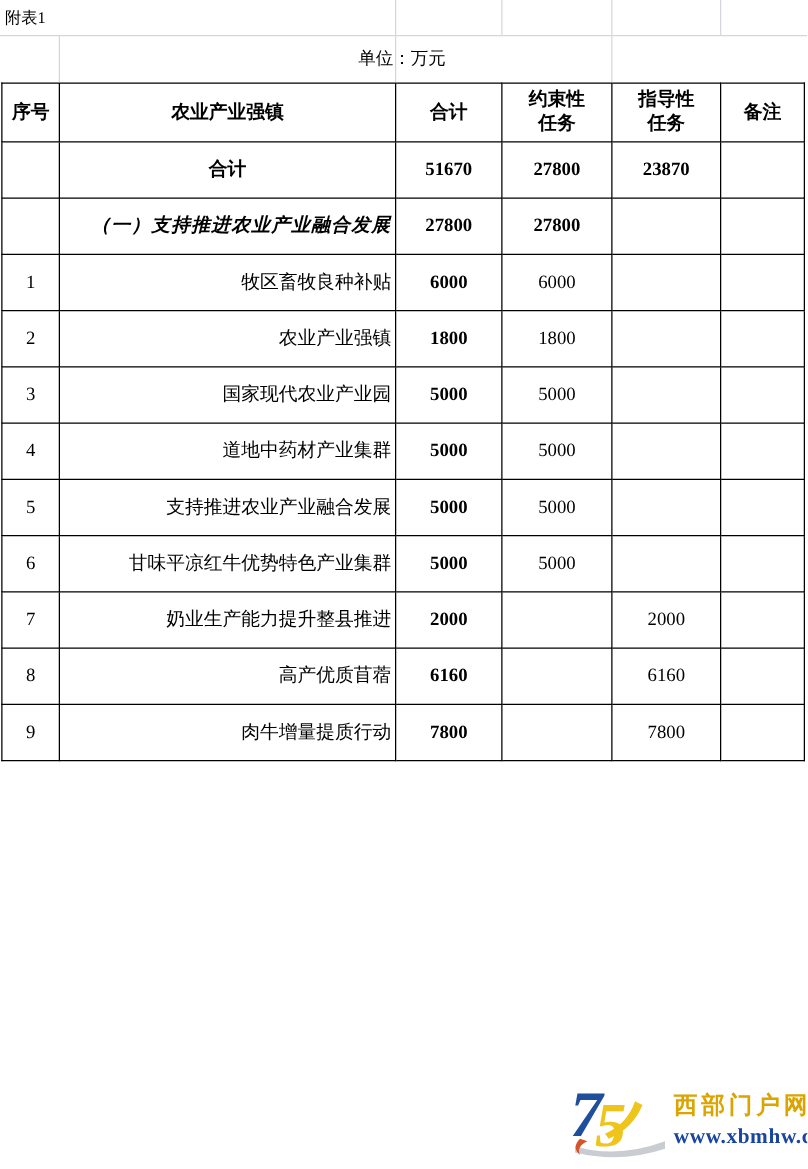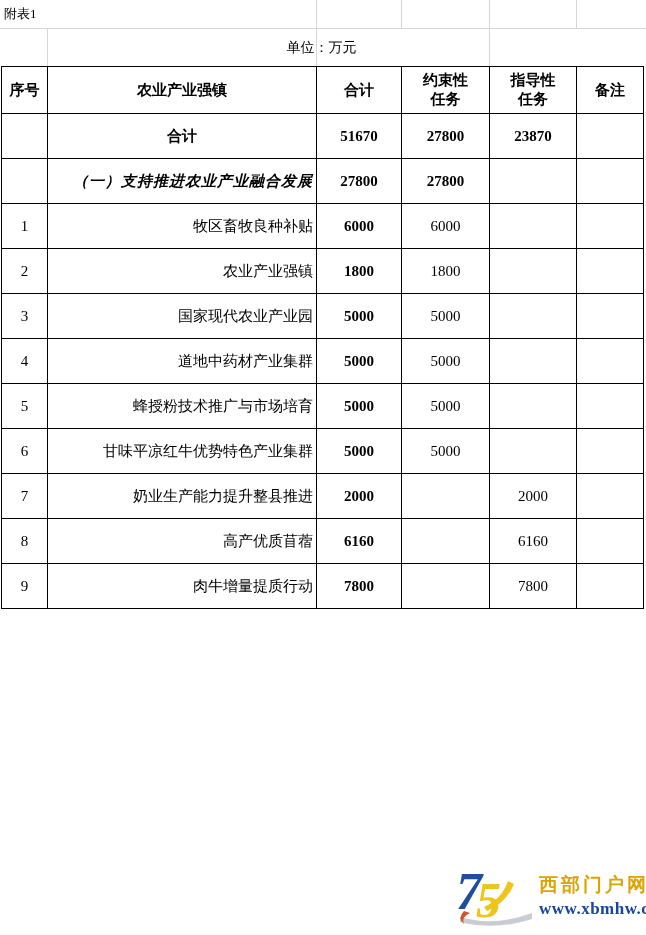--- a/index.html
+++ b/index.html
@@ -155,21 +155,21 @@
         <tr class="data">
           <td class="row-number-cell">4</td>
           <td class="task-cell">道地中药材产业集群</td>
           <td class="total-cell">5000</td>
           <td class="binding-cell">5000</td>
           <td class="guiding-cell"></td>
           <td class="remark-cell"></td>
         </tr>
         <tr class="data">
           <td class="row-number-cell">5</td>
-          <td class="task-cell">蜂授粉技术推广与市场培育</td>
+          <td class="task-cell">支持推进农业产业融合发展</td>
           <td class="total-cell">5000</td>
           <td class="binding-cell">5000</td>
           <td class="guiding-cell"></td>
           <td class="remark-cell"></td>
         </tr>
         <tr class="data">
           <td class="row-number-cell">6</td>
           <td class="task-cell">甘味平凉红牛优势特色产业集群</td>
           <td class="total-cell">5000</td>
           <td class="binding-cell">5000</td>

